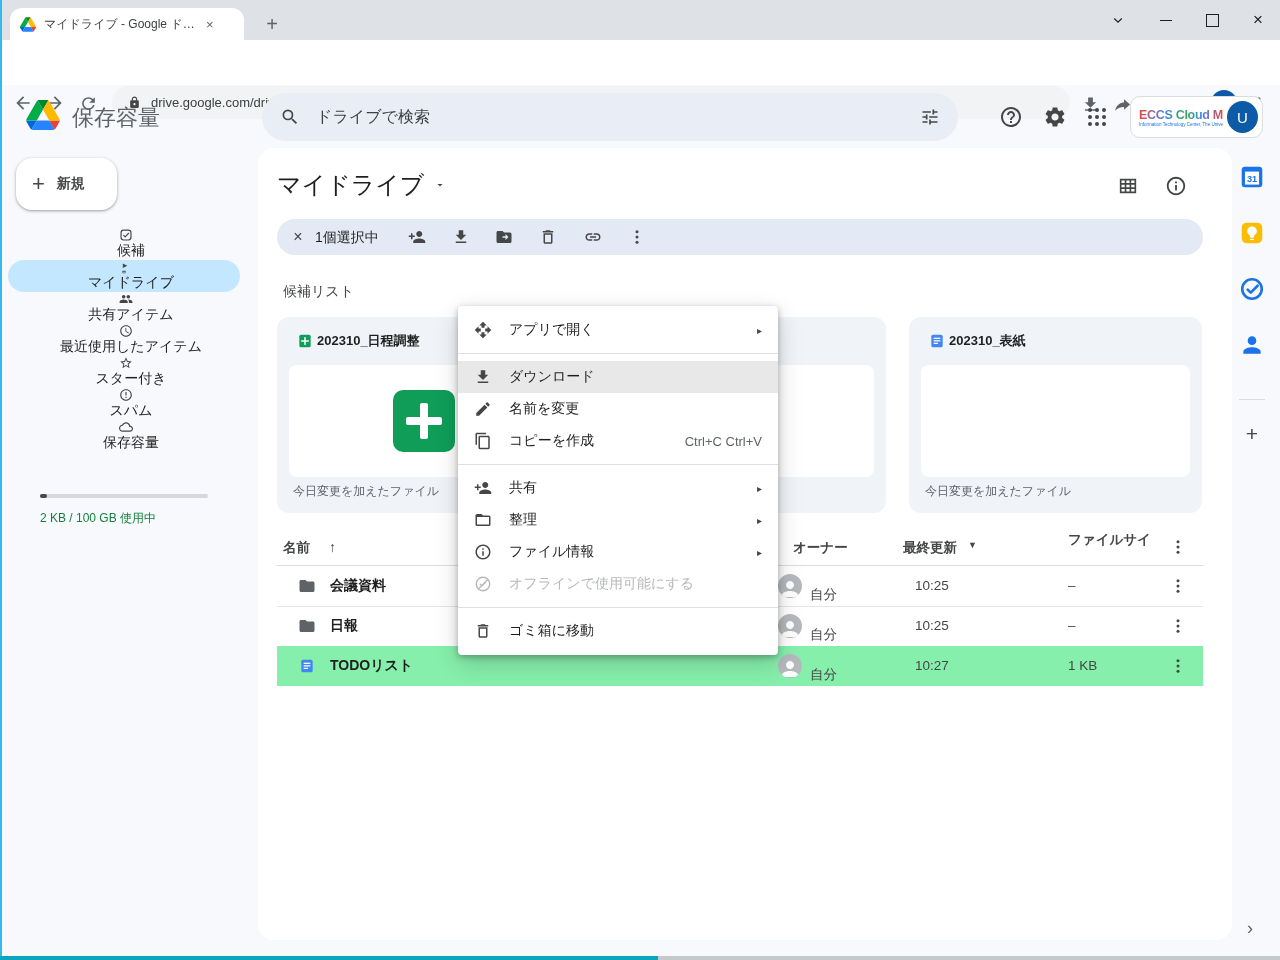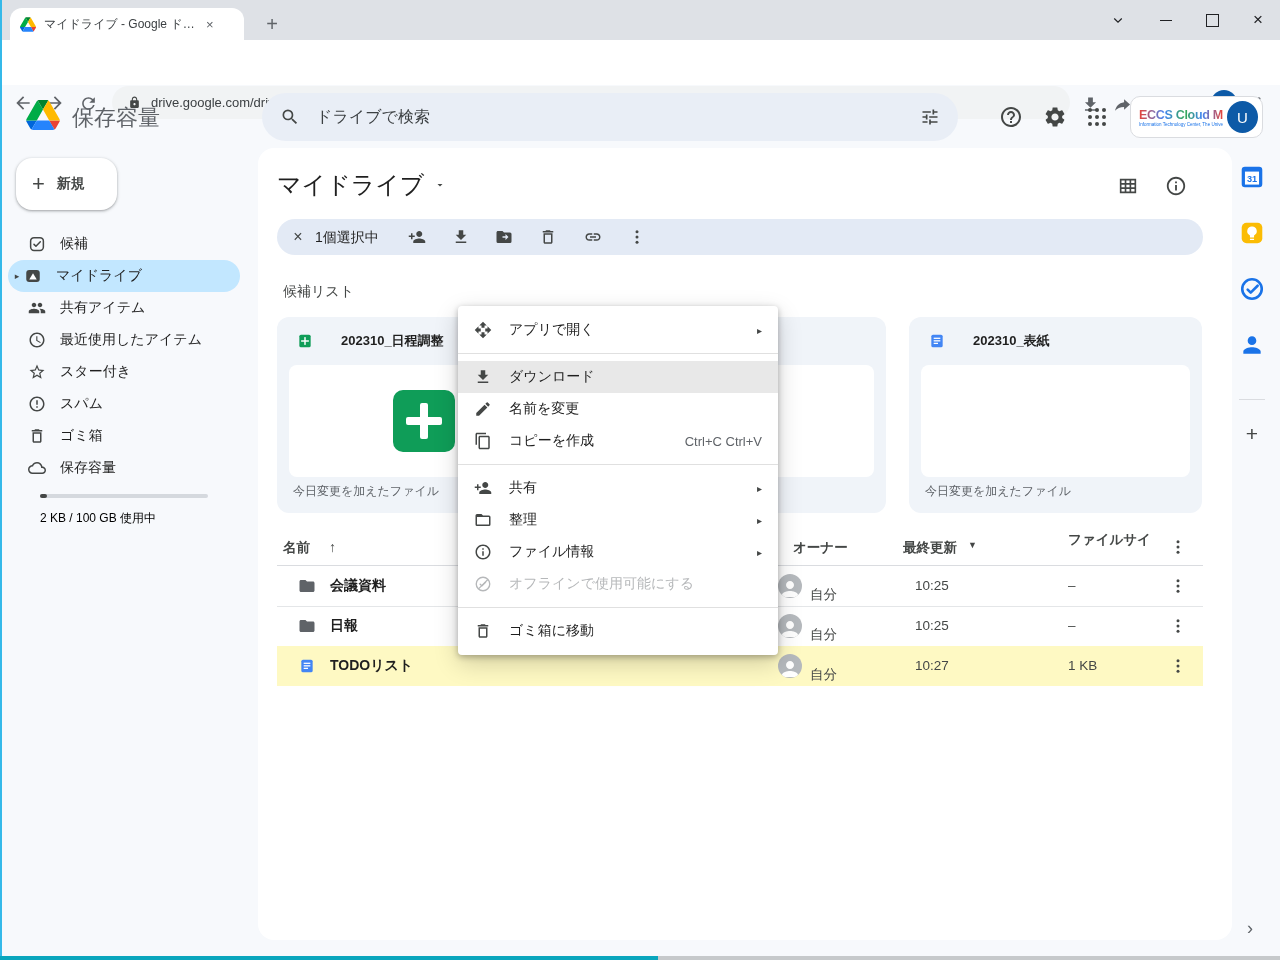--- a/index.html
+++ b/index.html
@@ -29,51 +29,51 @@
   .hbtn{top:105px;width:24px;height:24px;color:#444746;}
   .badge{left:1130px;top:96px;width:133px;height:42px;background:#fff;border:1px solid #dadce0;border-radius:10px;box-sizing:border-box;display:flex;align-items:center;padding:0 4px 0 8px;}
   .brand{width:84px;}
   .brand-main{font-size:12.5px;font-weight:bold;letter-spacing:-.3px;white-space:nowrap;background:linear-gradient(90deg,#ea4335 0%,#4285f4 30%,#34a853 55%,#4285f4 75%,#ea4335 100%);-webkit-background-clip:text;background-clip:text;color:transparent;}
   .brand-sub{font-size:4.5px;color:#1a73e8;white-space:nowrap;overflow:hidden;}
   .badge-avatar{width:32px;height:32px;border-radius:50%;background:#0d5aa7;color:#fff;font-size:15px;display:flex;align-items:center;justify-content:center;margin-left:4px;}
   
   .newbtn{left:16px;top:158px;width:101px;height:52px;background:#fff;border-radius:16px;box-shadow:0 1px 2px rgba(60,64,67,.3),0 1px 3px 1px rgba(60,64,67,.15);display:flex;align-items:center;padding-left:16px;box-sizing:border-box;}
   .newbtn-label{font-size:14px;color:#444746;font-weight:bold;margin-left:12px;}
   .nav{left:0;top:228px;width:258px;}
-  .navitem{position:relative;height:32px;display:flex;align-items:center;margin:0 18px 0 8px;border-radius:20px;}
+  .navitem{position:relative;height:32px;display:flex;align-items:center;margin:0 18px 0 8px;border-radius:20px;flex-direction:column;}
   .navitem.sel{background:#c2e7ff;}
   .navitem .caret{width:14px;font-size:9px;color:#444746;text-align:center;margin-left:2px;}
   .navitem .spacer{width:16px;}
   .navitem .nicon{width:18px;height:18px;margin-left:4px;color:#444746;}
   .navitem .nlabel{font-size:14px;color:#1f1f1f;margin-left:14px;white-space:nowrap;}
   .storagebar{left:40px;top:494px;width:168px;height:4px;border-radius:2px;background:#d5d9de;}
   .storageused{left:40px;top:494px;width:7px;height:4px;border-radius:2px;background:#444746;}
-  .storagetext{left:40px;top:510px;font-size:12px;color:#000000;}
+  .storagetext{left:40px;top:510px;font-size:12px;color:#15803d;}
   
   .panel{left:258px;top:148px;width:974px;height:792px;background:#fff;border-radius:16px;}
   .ptitle{left:277px;top:169px;font-size:24px;color:#1f1f1f;display:flex;align-items:center;}
   .ptitle .dd{margin-left:10px;color:#444746;}
   .pbtn{top:175px;width:22px;height:22px;color:#444746;}
   .selbar{left:277px;top:219px;width:926px;height:36px;background:#e3eaf5;border-radius:18px;}
   .selbar .x{left:10px;top:7px;width:22px;height:22px;display:flex;align-items:center;justify-content:center;font-size:16px;color:#444746;}
   .selcount{left:38px;top:10px;font-size:14px;color:#1f1f1f;}
   .selico{top:9px;width:18px;height:18px;color:#444746;}
   .seclabel{left:283px;top:283px;font-size:14px;color:#444746;}
   .card{top:317px;width:293px;height:196px;background:#f0f4f9;border-radius:12px;box-sizing:border-box;}
   .cardhead{height:48px;display:flex;align-items:center;padding-left:20px;}
-  .cardtitle{font-size:13px;color:#1f1f1f;margin-left:28px;font-weight:bold;white-space:nowrap;}
+  .cardtitle{font-size:13px;color:#1f1f1f;margin-left:4px;font-weight:bold;white-space:nowrap;}
   .cardprev{margin:0 12px;height:112px;background:#fff;border-radius:8px;position:relative;}
   .bigsheet{position:absolute;left:50%;top:50%;transform:translate(-50%,-50%);width:62px;height:62px;background:#0f9d58;border-radius:10px;}
   .bigsheet::before{content:"";position:absolute;left:13px;top:27px;width:36px;height:8px;background:#fff;border-radius:2px;}
   .bigsheet::after{content:"";position:absolute;left:27px;top:13px;width:8px;height:36px;background:#fff;border-radius:2px;}
   .cardfoot{position:absolute;left:16px;bottom:13px;font-size:12px;color:#5f6368;}
   
   .thead{left:277px;top:531px;width:926px;height:34px;border-bottom:1px solid #dadce0;font-size:13px;color:#444746;font-weight:bold;}
   .trow{left:277px;width:926px;height:40px;border-bottom:1px solid #e4e6e8;}
-  .trow.sel{background:#fef9c3;border-bottom:0;}
+  .trow.sel{background:#86efac;border-bottom:0;}
   .cell{position:absolute;font-size:13.5px;color:#444746;top:12px;}
   .cname{color:#1f1f1f;font-size:14px;top:11px;left:53px;font-weight:bold;}
   .rowavatar{position:absolute;left:501px;top:8px;width:24px;height:24px;border-radius:50%;background:#b5b9bd;overflow:hidden;}
   .cowner{left:533px;margin-top:8px;}
   .cmod{left:638px;}
   .csize{left:791px;}
   .cdots{left:892px;top:11px;width:18px;height:18px;color:#444746;}
   
   .menu{left:458px;top:306px;width:320px;background:#fff;border-radius:4px;box-shadow:0 2px 6px rgba(0,0,0,.28),0 8px 24px rgba(0,0,0,.18);padding:8px 0;z-index:50;box-sizing:border-box;}
   .mi{height:32px;display:flex;align-items:center;padding:0 16px;}
@@ -417,27 +417,20 @@
     <div class="navitem">
       <span class="spacer"></span>
       <svg class="nicon">
           <use href="#ic-alert"></use>
         </svg>
       <span class="nlabel">スパム</span>
     </div>
     <div class="navitem">
       <span class="spacer"></span>
       <svg class="nicon">
-          <use href="#ic-trash"></use>
-        </svg>
-      <span class="nlabel">ゴミ箱</span>
-    </div>
-    <div class="navitem">
-      <span class="spacer"></span>
-      <svg class="nicon">
           <use href="#ic-cloud"></use>
         </svg>
       <span class="nlabel">保存容量</span>
     </div>
   </div>
   <div class="ab storagebar"></div>
   <div class="ab storageused"></div>
   <div class="ab storagetext">2 KB / 100 GB 使用中</div>
 
   <div class="ab panel"></div>

